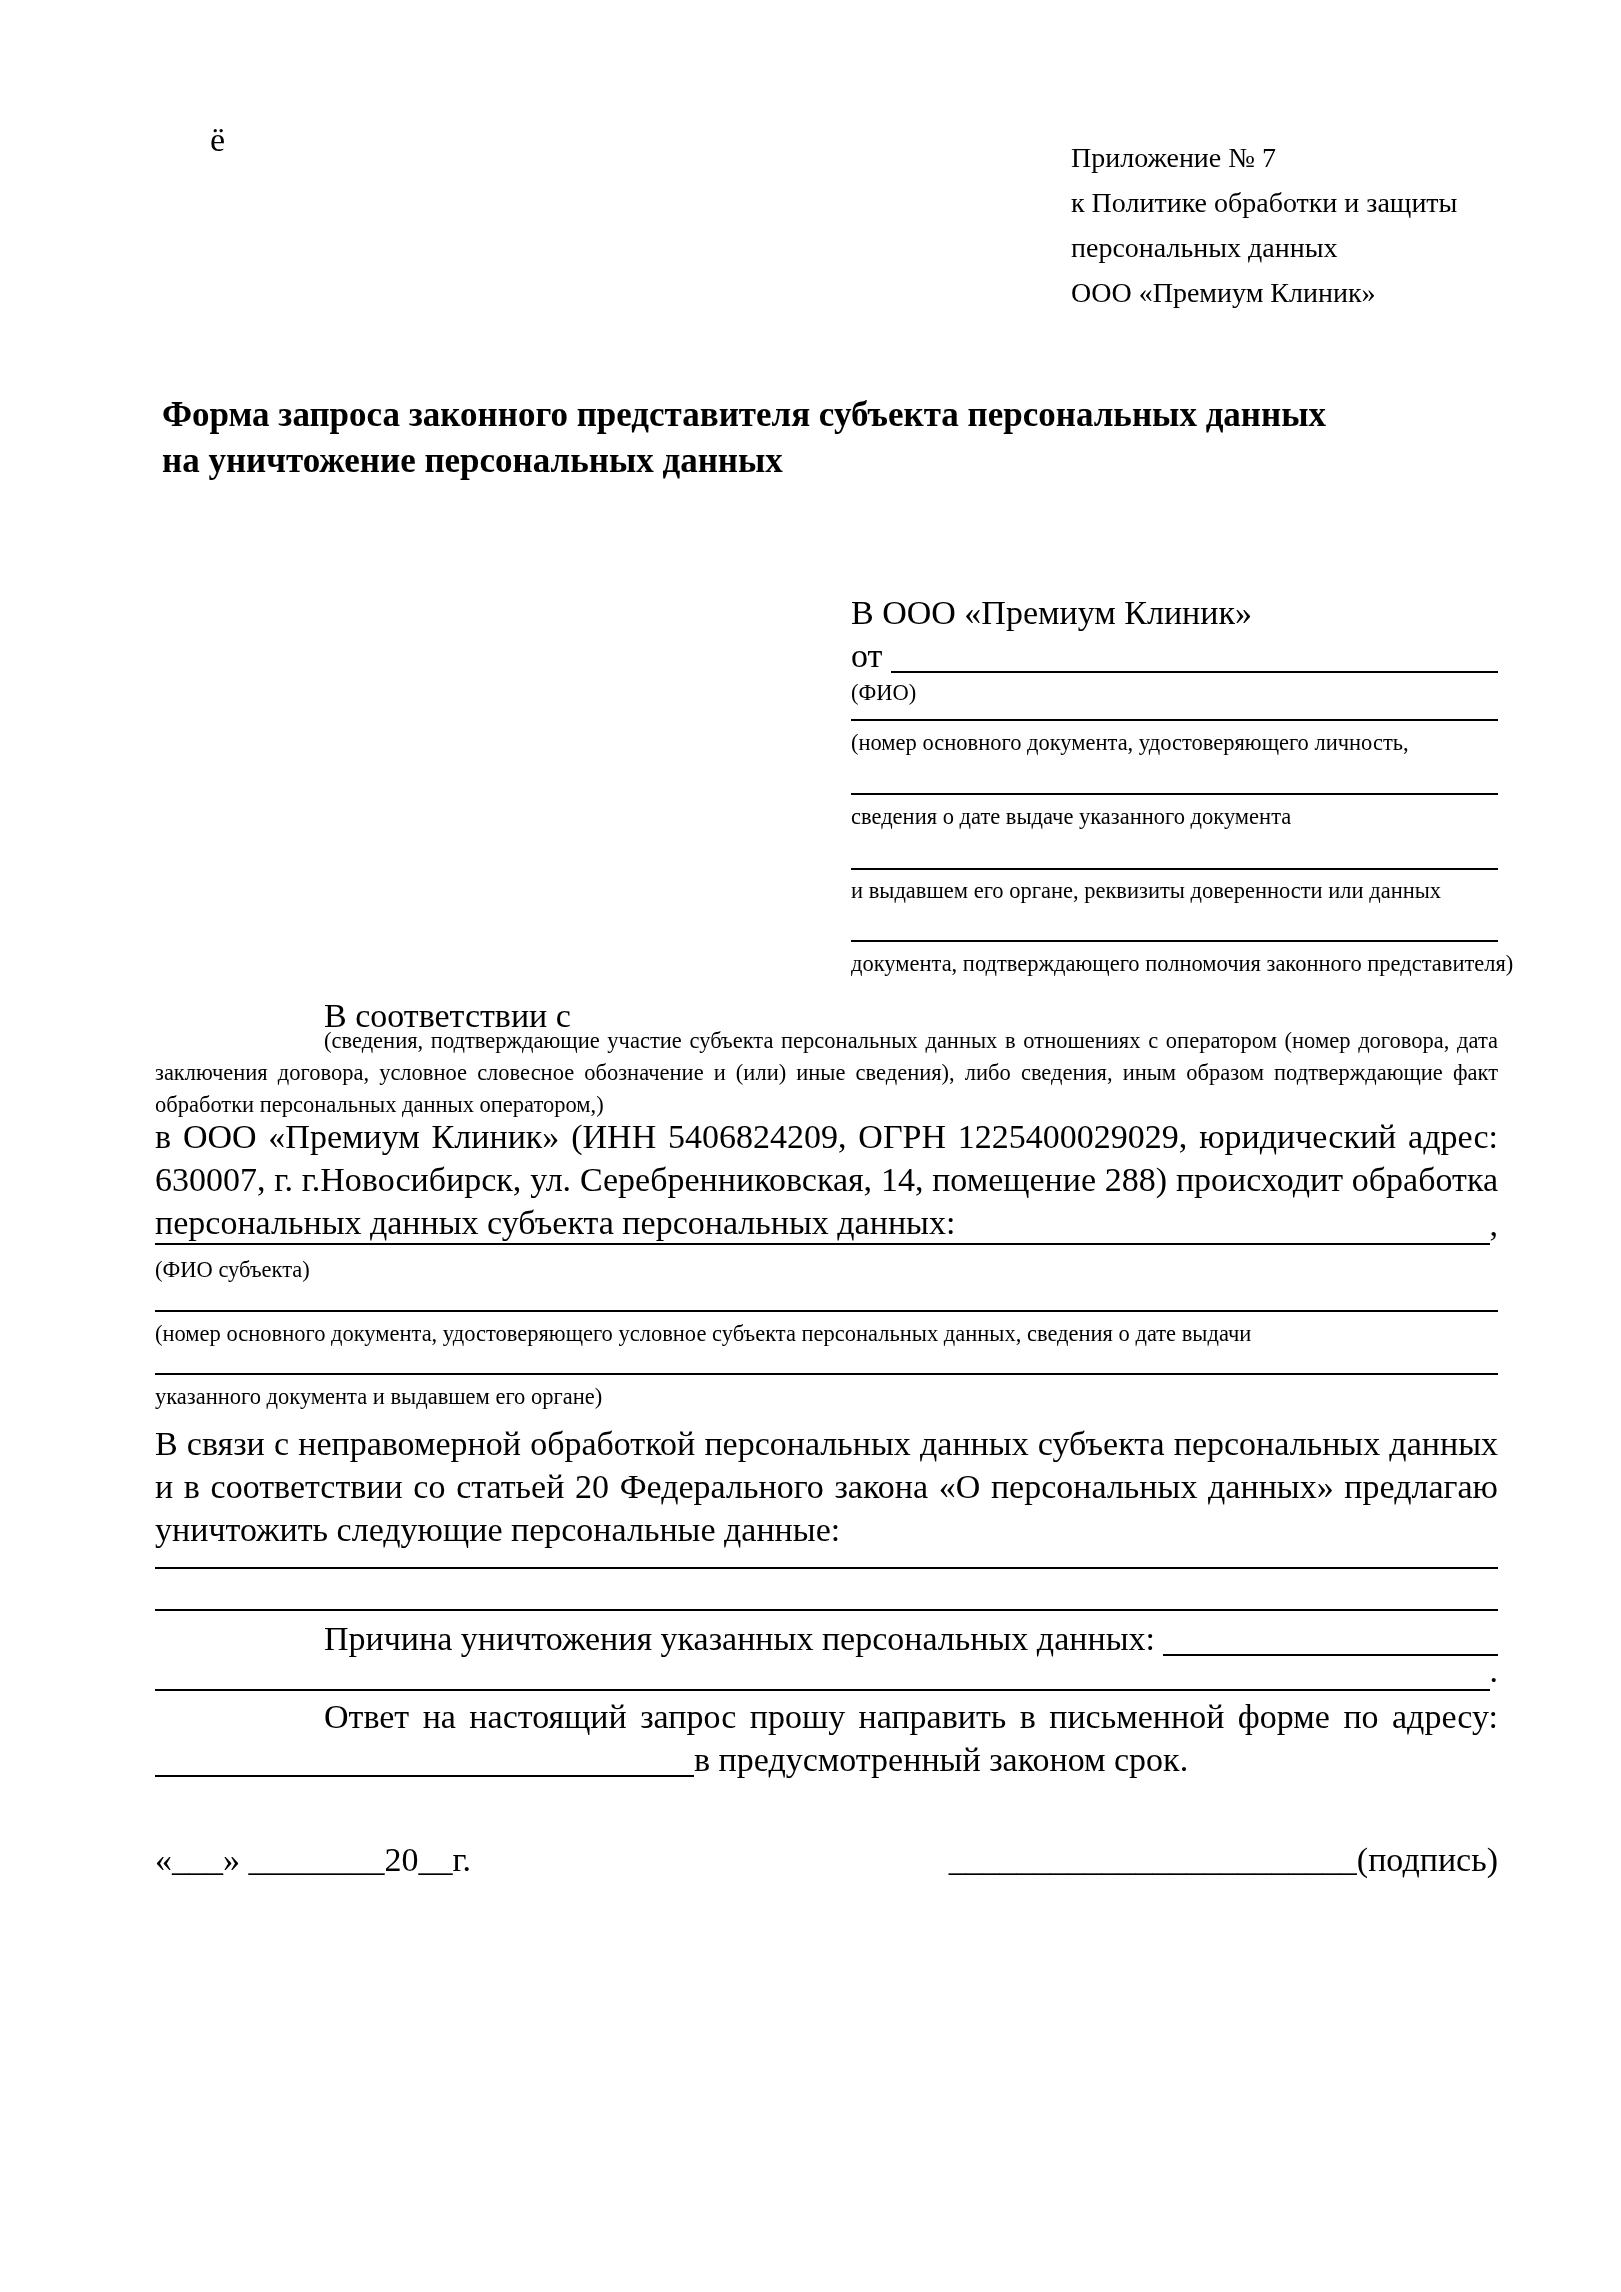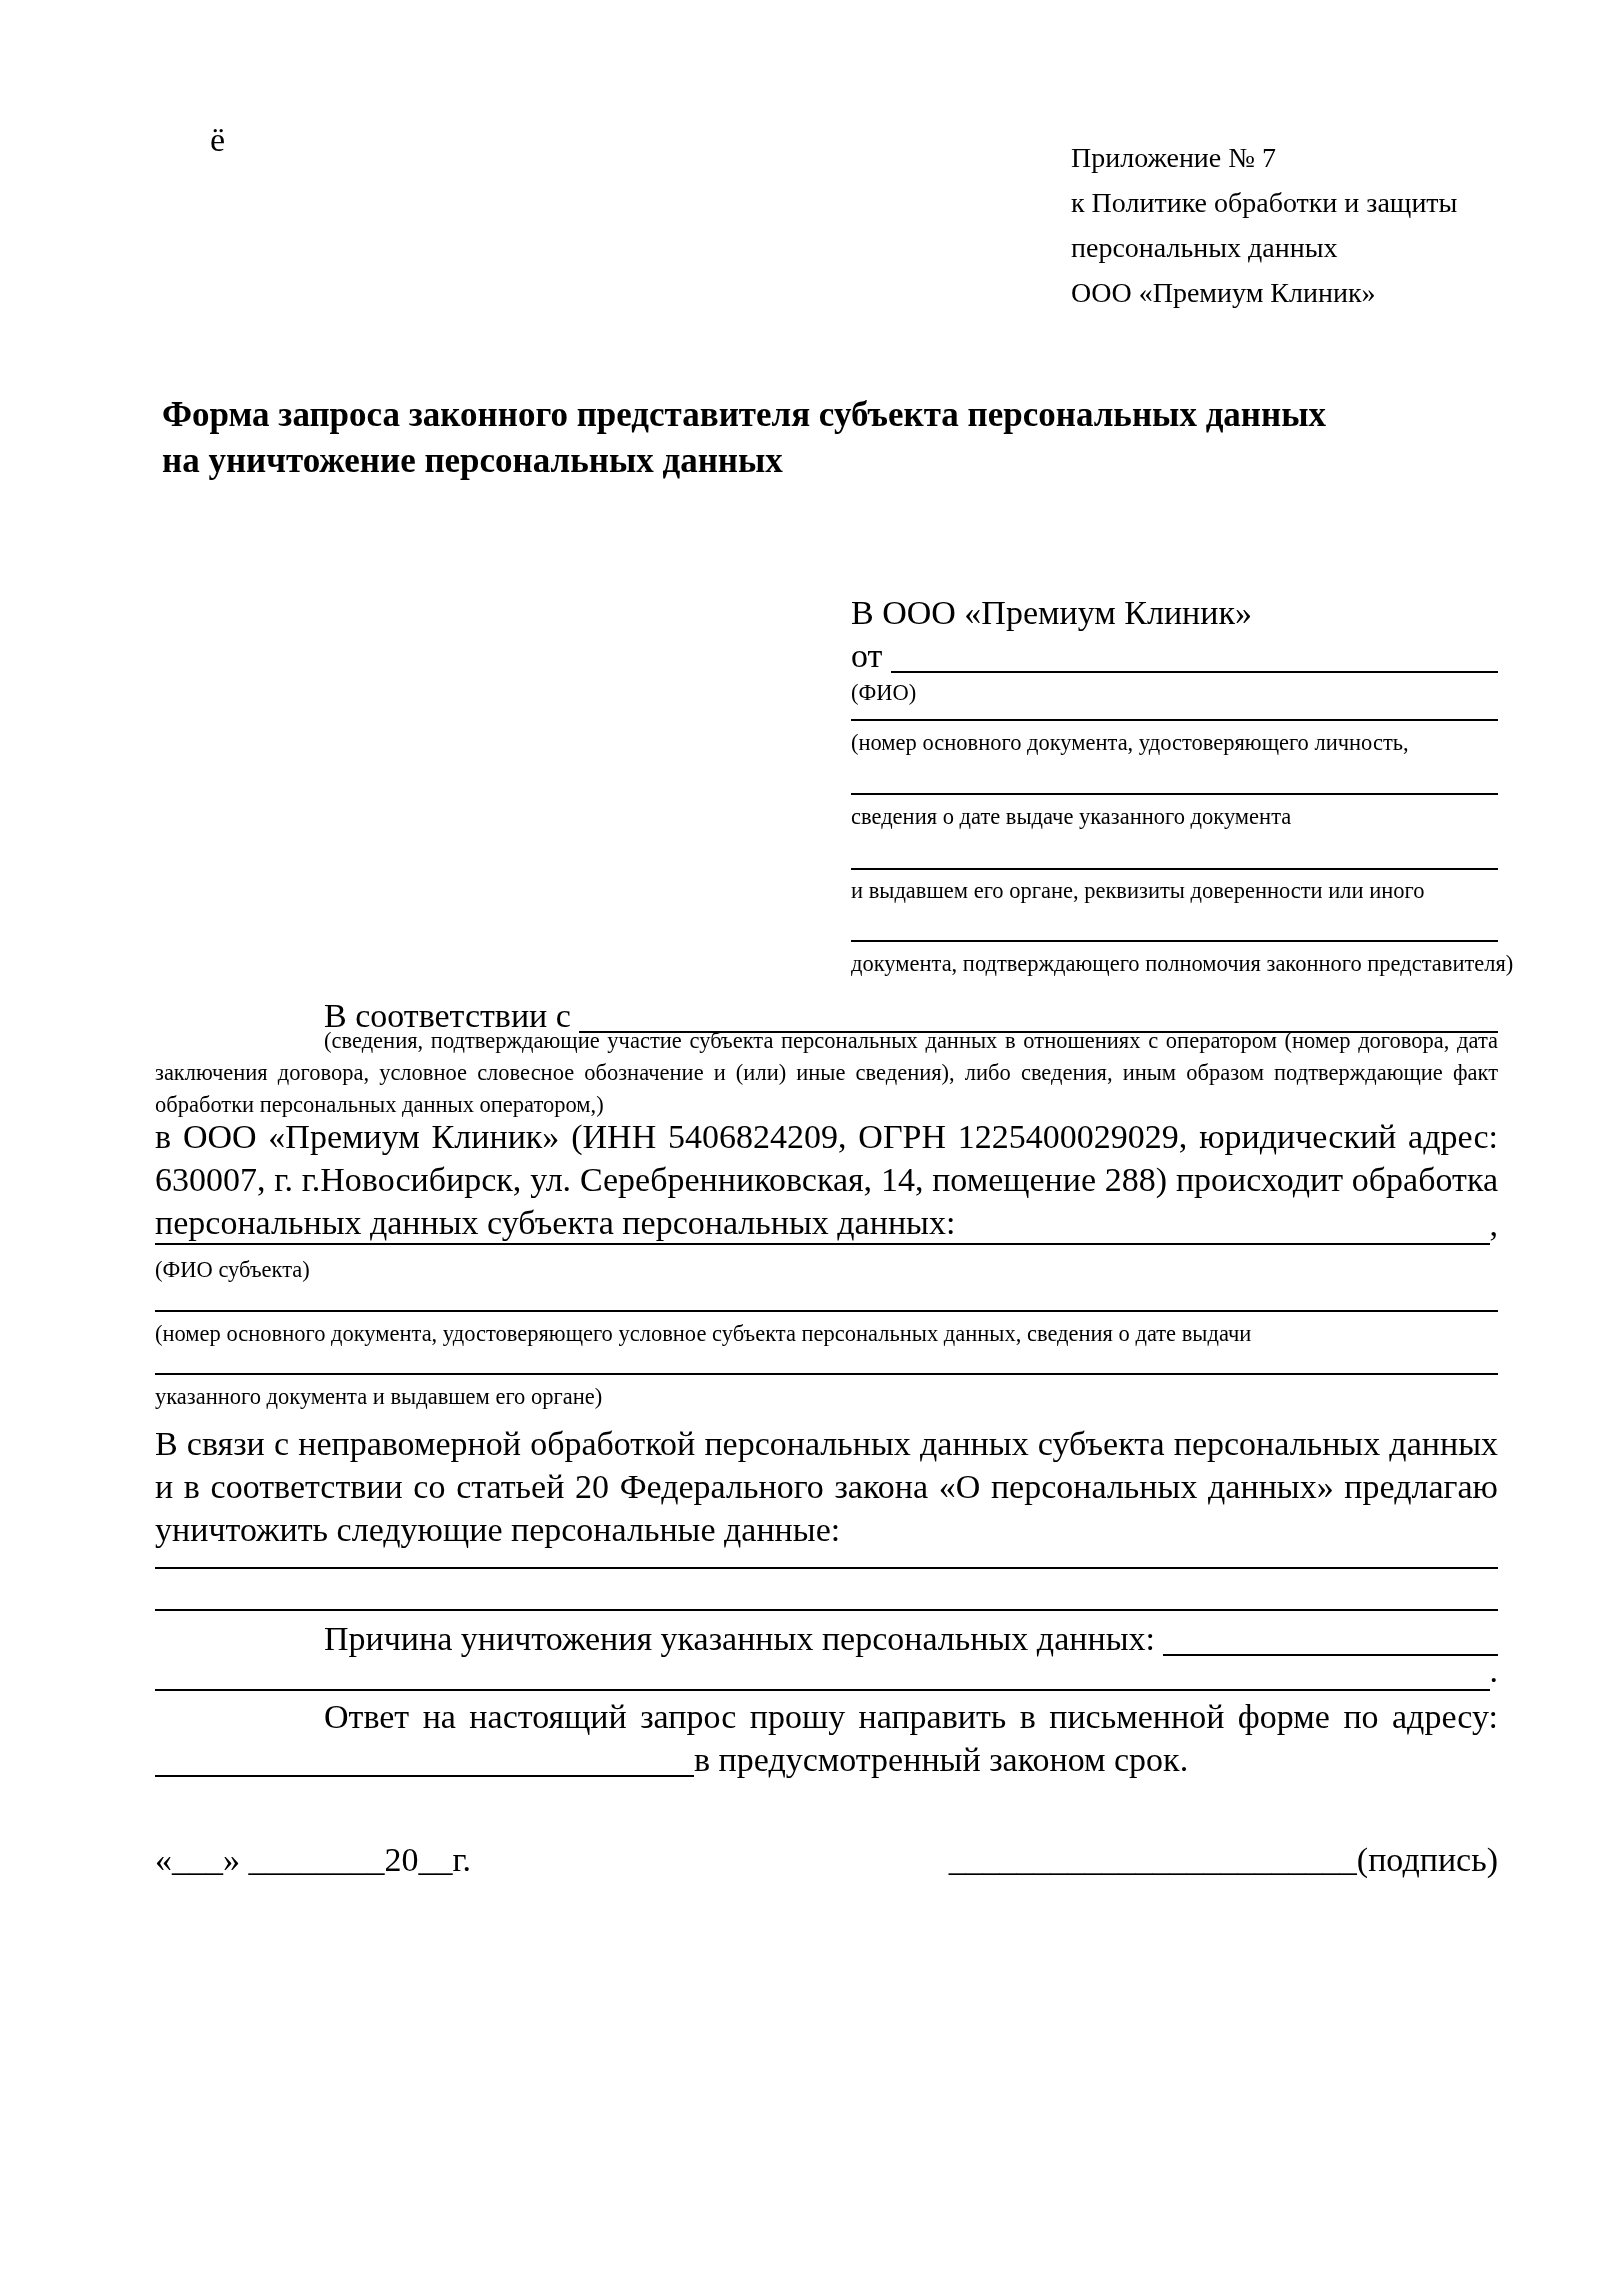--- a/index.html
+++ b/index.html
@@ -109,28 +109,28 @@
       <span class="label">от</span>
       <span class="label">&nbsp;</span>
       <span class="fill"></span>
     </div>
     <div class="cap fio-cap">(ФИО)</div>
     <div class="bl bl1"></div>
     <div class="cap">(номер основного документа, удостоверяющего личность,</div>
     <div class="bl bl2"></div>
     <div class="cap">сведения о дате выдаче указанного документа</div>
     <div class="bl bl3"></div>
-    <div class="cap">и выдавшем его органе, реквизиты доверенности или иного</div>
+    <div class="cap">и выдавшем его органе, реквизиты доверенности или данных</div>
     <div class="bl bl4"></div>
     <div class="cap">документа, подтверждающего полномочия законного представителя)</div>
   </div>
 
   <div class="body">
 
-    <div class="row" style="padding-left:169px;">
+    <div class="row" style="padding-left:169px;flex-direction:column;">
       <span class="label">В соответствии с</span>
       <span class="label">&nbsp;</span>
       <span class="fill"></span>
     </div>
 
     <div class="fine">(сведения, подтверждающие участие субъекта персональных данных в отношениях с оператором (номер договора, дата заключения договора, условное словесное обозначение и (или) иные сведения), либо сведения, иным образом подтверждающие факт обработки персональных данных оператором,)</div>
 
     <div class="para op">в ООО «Премиум Клиник» (ИНН 5406824209, ОГРН 1225400029029, юридический адрес: 630007, г. г.Новосибирск, ул. Серебренниковская, 14, помещение 288) происходит обработка персональных данных субъекта персональных данных:</div>
 
     <div class="row comma-row">

